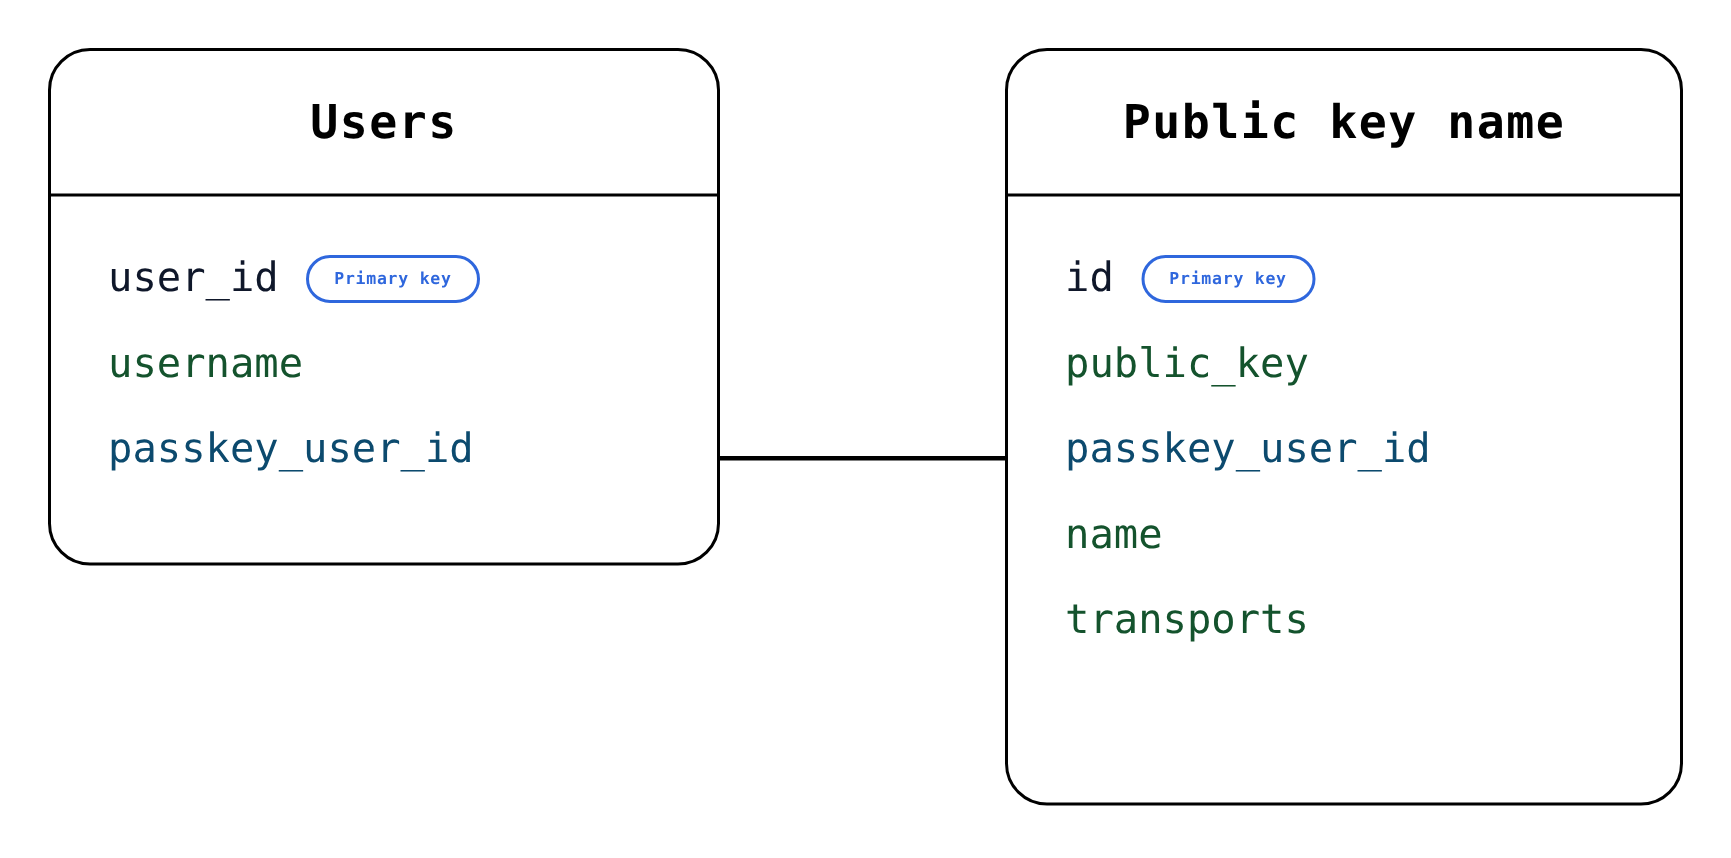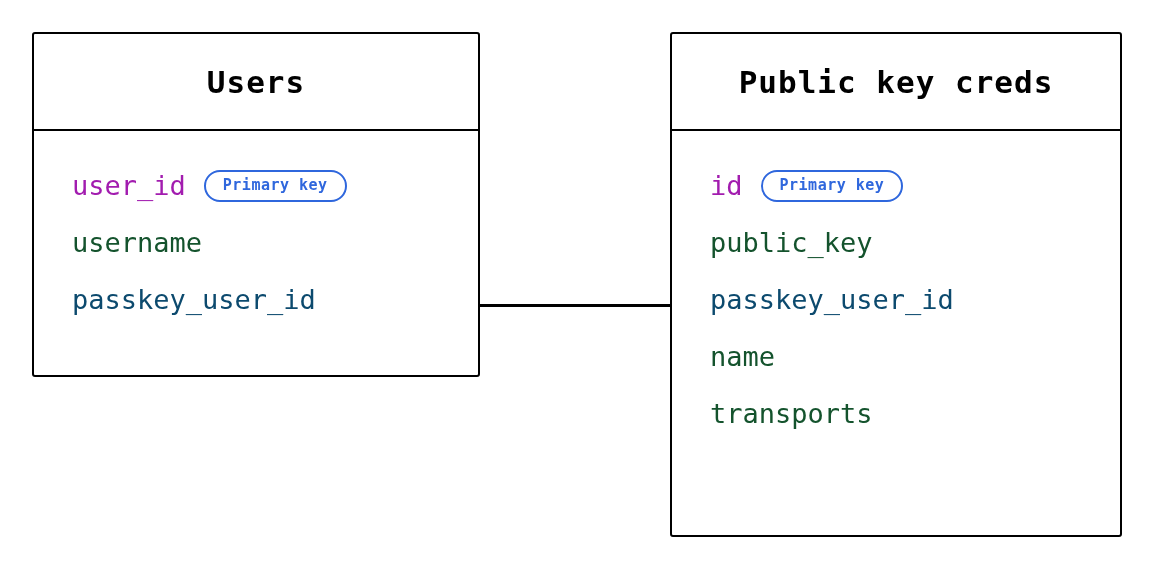--- a/index.html
+++ b/index.html
@@ -19,21 +19,21 @@
     position: absolute;
     inset: 0;
   }
 
   
   .entity {
     position: absolute;
     box-sizing: border-box;
     background: #ffffff;
     border: 2px solid #000000;
-    border-radius: 3px;
+    border-radius: 28px;
     overflow: hidden;
   }
 
   .entity-title {
     box-sizing: border-box;
     width: 100%;
     height: 97px;
     display: flex;
     align-items: center;
     justify-content: center;
@@ -59,38 +59,38 @@
     white-space: nowrap;
   }
 
   .field-name {
     font-family: "DejaVu Sans Mono", "Liberation Mono", monospace;
     font-size: 27px;
     letter-spacing: 0px;
     color: #161616;
     line-height: 1;
   }
-  .field-name.key   { color: #a21caf; }
+  .field-name.key   { color: #0f172a; }
   .field-name.fk    { color: #0c4a6e; }
   .field-name.plain { color: #14532d; }
 
   .badge {
     margin-left: 18px;
     box-sizing: border-box;
     display: inline-flex;
     align-items: center;
     justify-content: center;
     height: 32px;
     padding: 0 17px;
     border: 2px solid #2f67dd;
     border-radius: 999px;
     color: #2f67dd;
     font-family: "DejaVu Sans Mono", "Liberation Mono", monospace;
     font-weight: bold;
-    font-size: 15px;
+    font-size: 11px;
     letter-spacing: 0.5px;
     line-height: 1;
     background: #ffffff;
   }
 
   
   .connector {
     position: absolute;
     background: #000000;
   }
@@ -109,21 +109,21 @@
         </div>
         <div class="field-row">
           <span class="field-name plain">username</span>
         </div>
         <div class="field-row">
           <span class="field-name fk">passkey_user_id</span>
         </div>
       </div>
     </div>
     <div class="entity" style="left: 670px; top: 32px; width: 452px; height: 505px;">
-      <div class="entity-title">Public key creds</div>
+      <div class="entity-title">Public key name</div>
       <div class="entity-fields">
         <div class="field-row">
           <span class="field-name key">id</span>
           <span class="badge">Primary key</span>
         </div>
         <div class="field-row">
           <span class="field-name plain">public_key</span>
         </div>
         <div class="field-row">
           <span class="field-name fk">passkey_user_id</span>

